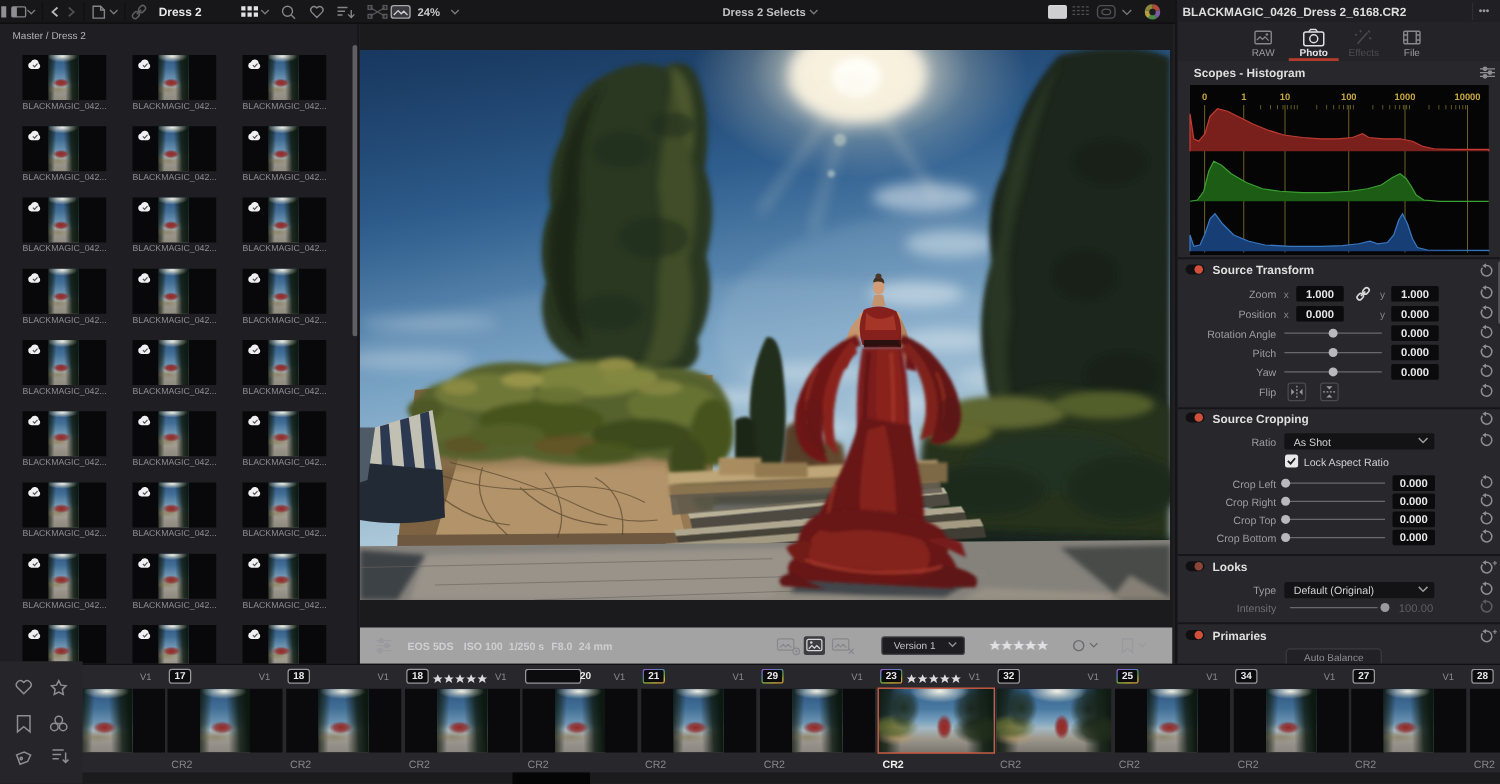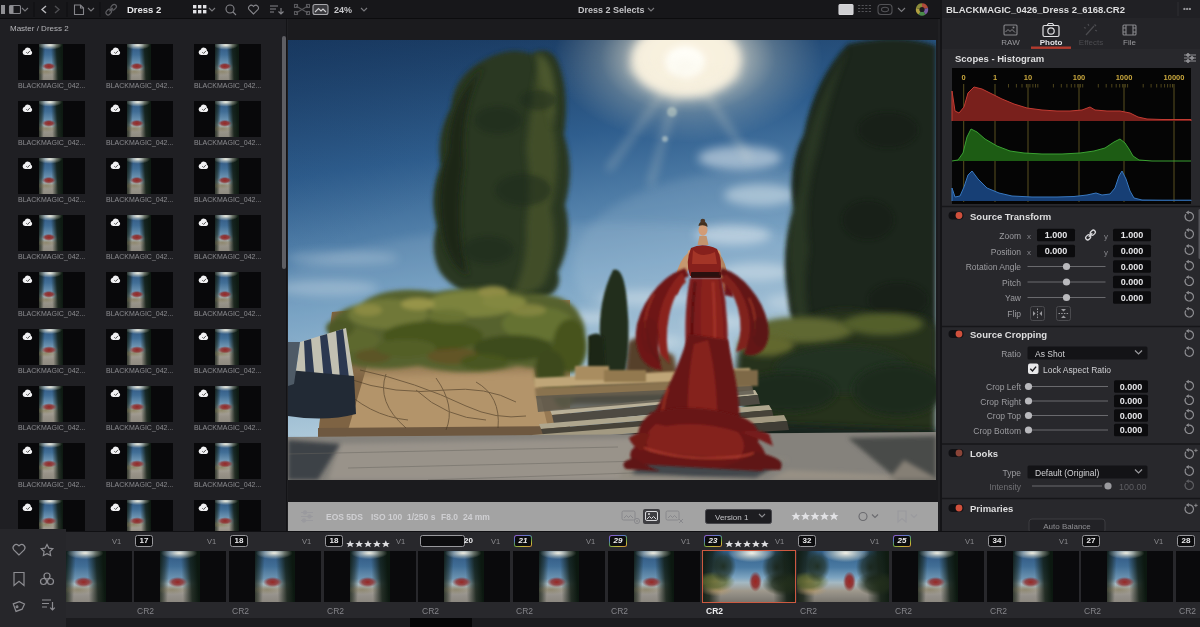--- a/index.html
+++ b/index.html
@@ -28,21 +28,21 @@
       linear-gradient(180deg, #2e5480 0%, #416e96 26%, #6d94b2 48%, #a0b2bc 58%, #a8a49a 70%, #989288 85%, #8e8a80 100%);
     background-repeat:no-repeat; }
   .cloud { position:absolute; left:4px; top:3px; }
   .mlabel { position:absolute; top:38px; width:67px; font-size:7px; color:#8b8b8f; letter-spacing:0; }
   
   .v1 { position:absolute; font-size:7.5px; color:#8a8a8e; }
   .badge { position:absolute; width:18px; height:12px; background:#0c0c0e; border:1px solid #98989c; border-radius:2.5px; text-align:center; }
   .badge span { font-size:8px; font-weight:bold; color:#ececee; line-height:10px; display:block; }
   .badge.rb { border:1px solid transparent; background:
       linear-gradient(#0c0c0e,#0c0c0e) padding-box,
-      linear-gradient(160deg,#9a55c8 0%, #5a78c8 30%, #58a048 55%, #c8b838 80%, #c87838 100%) border-box; font-style: italic; }
+      linear-gradient(160deg,#9a55c8 0%, #5a78c8 30%, #58a048 55%, #c8b838 80%, #c87838 100%) border-box; }
   .fthumb { position:absolute; width:92px; height:51px; background:#0a0a0c; overflow:hidden; }
   .fthumb.sel { outline:2px solid #cd5940; outline-offset:-1px; }
   .fport { position:absolute; left:26px; top:0; width:40px; height:51px;
     background:
       radial-gradient(ellipse 46% 12% at 48% 4%, rgba(250,246,230,.95) 0%, rgba(240,238,215,.4) 55%, rgba(220,225,215,0) 100%),
       radial-gradient(ellipse 24% 10% at 44% 61%, rgba(150,32,28,.95) 0%, rgba(140,28,26,.7) 55%, rgba(120,24,22,0) 100%),
       radial-gradient(ellipse 40% 9% at 30% 76%, rgba(118,108,68,.45) 0%, rgba(118,108,68,0) 100%),
       linear-gradient(93deg, rgba(14,24,14,.9) 0%, rgba(18,28,18,.5) 13%, rgba(20,30,18,0) 24%),
       linear-gradient(267deg, #0c1810 8%, rgba(16,28,20,.85) 24%, rgba(20,30,18,0) 46%),
       linear-gradient(180deg, #2e5480 0%, #416e96 30%, #6d94b2 54%, #a4bac4 64%, #a6a298 75%, #94908a 88%, #8c8880 100%);

